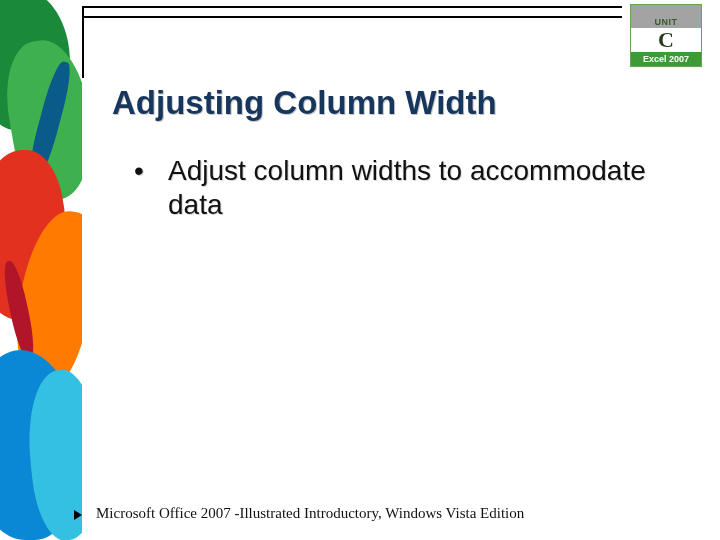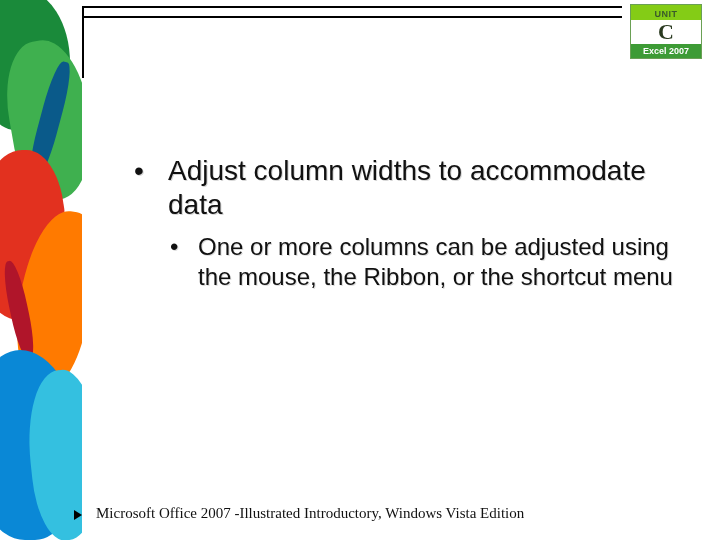--- a/index.html
+++ b/index.html
@@ -63,22 +63,22 @@
     position: absolute;
     right: 18px;
     top: 4px;
     width: 72px;
     border: 1px solid #6aa055;
     background: #fff;
     font-size: 10px;
     text-align: center;
   }
   .badge .unit-row {
-    background: #84cc16;
-    padding: 4px 0 1px;
+    background: #a3a3a3;
+    padding: 12px 0 1px;
     font-weight: bold;
     color: #3a5a2a;
     letter-spacing: 0.5px;
     font-size: 9px;
   }
   .badge .unit-letter {
     font-family: Georgia, 'Times New Roman', serif;
     font-size: 22px;
     font-weight: bold;
     color: #2a3a20;
@@ -188,29 +188,27 @@
   <div class="rule-top"></div>
   <div class="rule-top2"></div>
   <div class="rule-vert"></div>
 
   <div class="badge">
     <div class="unit-row">UNIT</div>
     <div class="unit-letter">C</div>
     <div class="excel-row">Excel 2007</div>
   </div>
 
+  <div class="title">Adjusting Column Width</div>
 
   <div class="body">
     <ul class="level1">
       <li>
         <span>Adjust column widths to accommodate data</span>
         <ul class="level2">
-          <li>
-            <span>One or more columns can be adjusted using the mouse, the Ribbon, or the shortcut menu</span>
-          </li>
         </ul>
       </li>
     </ul>
   </div>
 
   <div class="footer-marker"></div>
   <div class="footer">Microsoft Office 2007 -Illustrated Introductory, Windows Vista Edition</div>
 
 </div>
 

